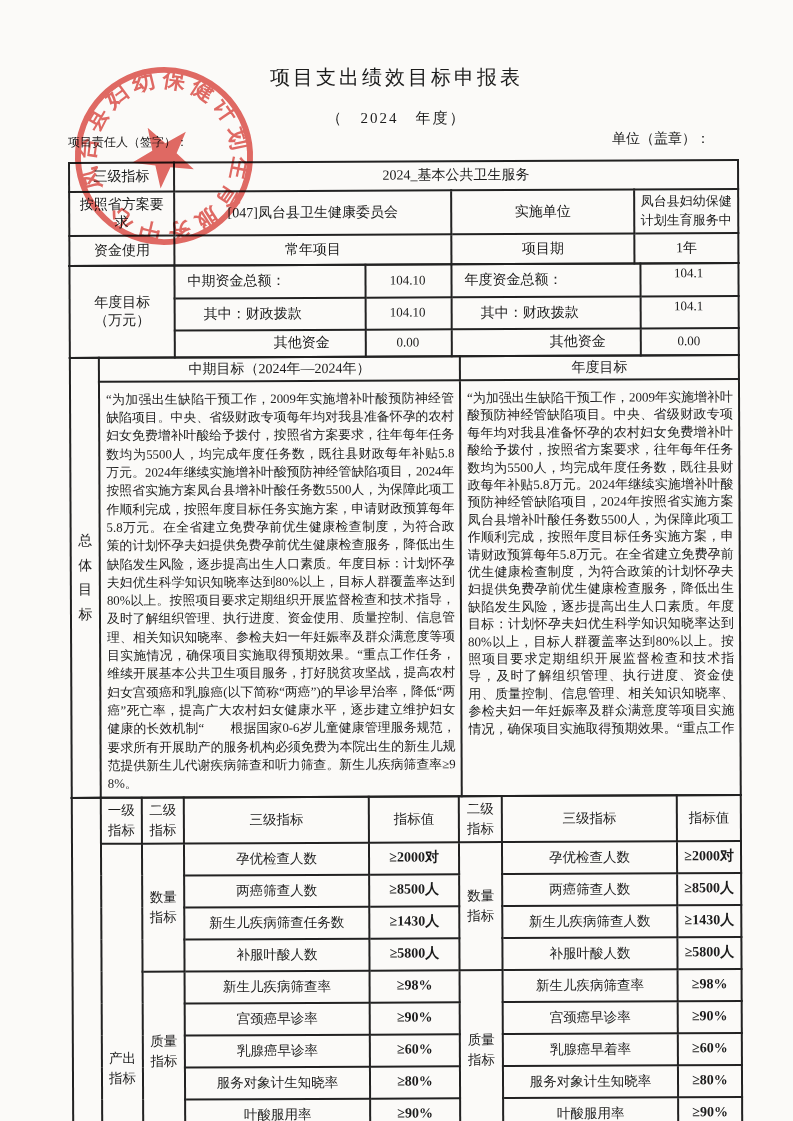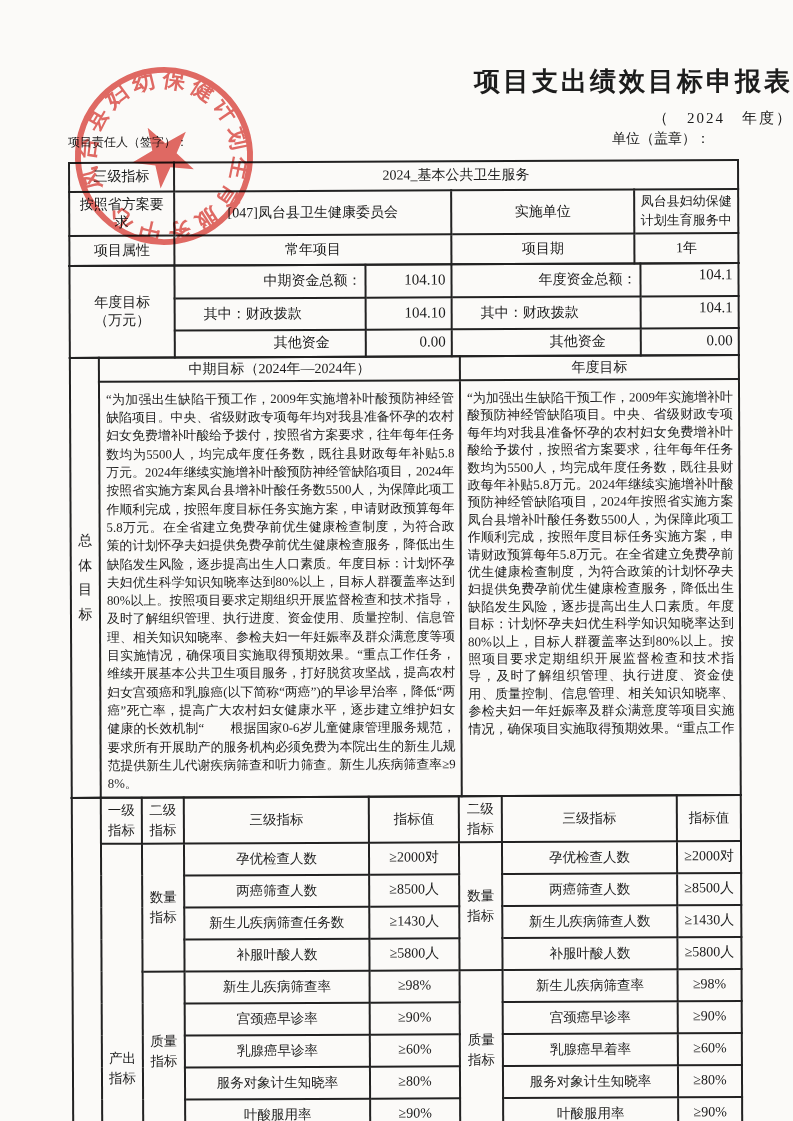--- a/index.html
+++ b/index.html
@@ -8,64 +8,64 @@
     background:#f6f5f2;
     font-family:"Liberation Serif","DejaVu Serif",serif;
     color:#1c1c1c;
     position:relative;
     overflow:hidden;
   }
   .sheet{position:absolute;inset:0;background:#fbfaf8;}
 
   .page-title{
     position:absolute;top:64px;left:0;width:100%;
-    text-align:right;font-size:26px;font-weight:bold;
+    text-align:center;font-size:20px;font-weight:normal;
     font-family:"Liberation Sans","DejaVu Sans",sans-serif;
     letter-spacing:3px;
   }
   .page-subtitle{
     position:absolute;top:109px;left:0;width:100%;
-    text-align:right;font-size:15px;letter-spacing:2px;
+    text-align:center;font-size:15px;letter-spacing:2px;
   }
   .signer-line{position:absolute;top:134px;left:68px;font-size:12px;}
   .seal-line{position:absolute;top:130px;left:612px;font-size:14px;}
 
   .tables{position:absolute;top:162px;left:68px;width:669px;transform:rotate(-0.25deg);transform-origin:0 0;}
   table{border-collapse:collapse;table-layout:fixed;width:669px;margin-top:-2px;}
   table:first-child{margin-top:0;}
   td,th{
     border:2px solid #222;
     font-size:13.5px;font-weight:normal;
     text-align:center;vertical-align:middle;
     padding:2px 3px;line-height:1.3;
     box-sizing:border-box;
     overflow:hidden;
   }
   .hd{font-size:14px;}
-  .lft{text-align:right;padding-left:24px;}
+  .lft{text-align:left;padding-left:12px;}
   .ind1{text-align:left;padding-left:28px;}
   .ind2{text-align:center;padding-left:66px;}
-  .num{text-align:right;padding-right:5px;font-size:15px;}
+  .num{text-align:center;padding-right:5px;font-size:13px;}
   .num-top{vertical-align:top;padding-top:1px;}
 
   .goal-head{font-size:14px;height:24px;}
   .goal-body{
     vertical-align:top;text-align:justify;
     height:358px;padding:8px 5px 4px 6px;
   }
   .goal-text{font-size:12.8px;line-height:18.3px;text-align:justify;word-break:break-all;}
   .goal-text.right{font-size:13px;line-height:17.4px;max-height:348px;overflow:hidden;}
 
   .vert{
     width:1.1em;margin:12px auto;word-break:break-all;
     line-height:1.75;font-size:14px;
   }
   .stack{word-break:break-all;line-height:1.45;font-family:Liberation Serif, serif;}
   .lvl1{vertical-align:bottom;padding-bottom:42px;}
-  .ival{font-size:14px;}
+  .ival{font-size:14px;font-weight:bold;}
   .irow td{height:32px;}
   .ihead th{height:30px;}
 
   .stamp{
     position:absolute;left:70px;top:62px;width:188px;height:188px;
     transform:rotate(-30deg);
     opacity:.82;mix-blend-mode:multiply;
     pointer-events:none;
   }
 </style>
@@ -93,21 +93,21 @@
         <td class="hd">三级指标</td>
         <td colspan="3" class="hd">2024_基本公共卫生服务</td>
       </tr>
       <tr style="height:42px">
         <td class="hd">按照省方案要求</td>
         <td class="hd">[047]凤台县卫生健康委员会</td>
         <td class="hd">实施单位</td>
         <td class="stack" style="font-size:13px;">凤台县妇幼保健计划生育服务中</td>
       </tr>
       <tr style="height:30px">
-        <td class="hd">项目属性</td>
+        <td class="hd">资金使用</td>
         <td class="hd">常年项目</td>
         <td class="hd">项目期</td>
         <td class="hd">1年</td>
       </tr>
     </tbody>
       </table>
 
     <table>
       <colgroup>
           <col style="width:105px">

